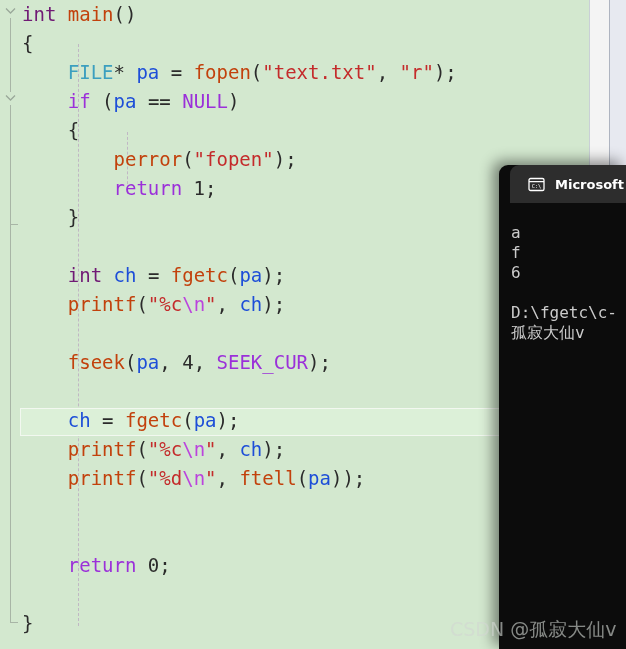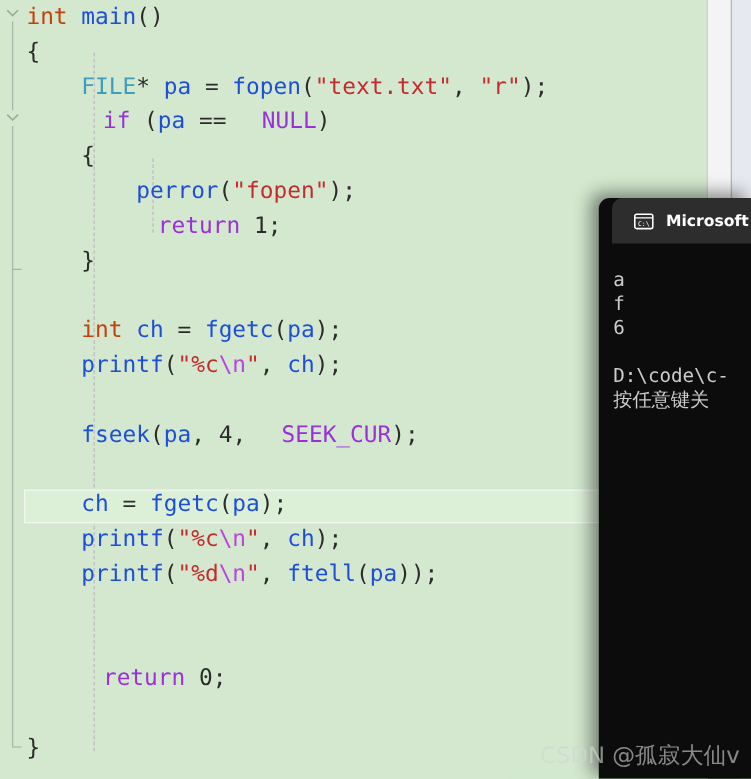--- a/index.html
+++ b/index.html
@@ -83,24 +83,24 @@
     width: 586px;
     height: 28px;
     background: #dcf0d8;
     border-top: 1px solid #f2f8f0;
     border-bottom: 1px solid #f2f8f0;
     border-left: 1px solid #f2f8f0;
     box-sizing: border-box;
   }
 
   
-  .kw      { color: #c2410c; }            
-  .kwp     { color: #9b30d9; margin-left: 18px; }            
+  .kw      { color: #701a75; }            
+  .kwp     { color: #9b30d9; }            
   .typ     { color: #3c9fbf; }            
-  .fn      { color: #1d4ed8; }            
+  .fn      { color: #c2410c; }            
   .var     { color: #1d4ed8; }            
   .str     { color: #c42b2b; }            
   .esc     { color: #bb44dd; }            
   .pun     { color: #2b2b2b; }
   .num     { color: #2b2b2b; }
 
   
   #scroll-strip {
     position: absolute;
     right: 0; top: 0;
@@ -225,16 +225,16 @@
   <div id="console-titlebar">
     <span id="console-icon">
       <svg viewBox="0 0 17 17" width="17" height="17" aria-hidden="true">
         <rect x="1" y="2.5" width="15" height="12" rx="1.6" fill="none" stroke="currentColor" stroke-width="1.3"></rect>
         <line x1="1" y1="5.6" x2="16" y2="5.6" stroke="currentColor" stroke-width="1.1"></line>
         <text x="8.5" y="12" font-family="DejaVu Sans Mono, monospace" font-size="5.4" fill="currentColor" text-anchor="middle">C:\</text>
       </svg>
     </span>
     <span id="console-title">Microsoft </span>
   </div>
-  <div id="console-body"><div class="console-line">a</div><div class="console-line">f</div><div class="console-line">6</div><div class="console-blank"></div><div class="console-line">D:\code\c-</div><div class="console-line">按任意键关</div></div>
+  <div id="console-body"><div class="console-line">a</div><div class="console-line">f</div><div class="console-line">6</div><div class="console-blank"></div><div class="console-line">D:\fgetc\c-</div><div class="console-line">孤寂大仙v</div></div>
 </div>
 
 <div id="watermark">CSDN @孤寂大仙v</div>
 
 </body></html>

